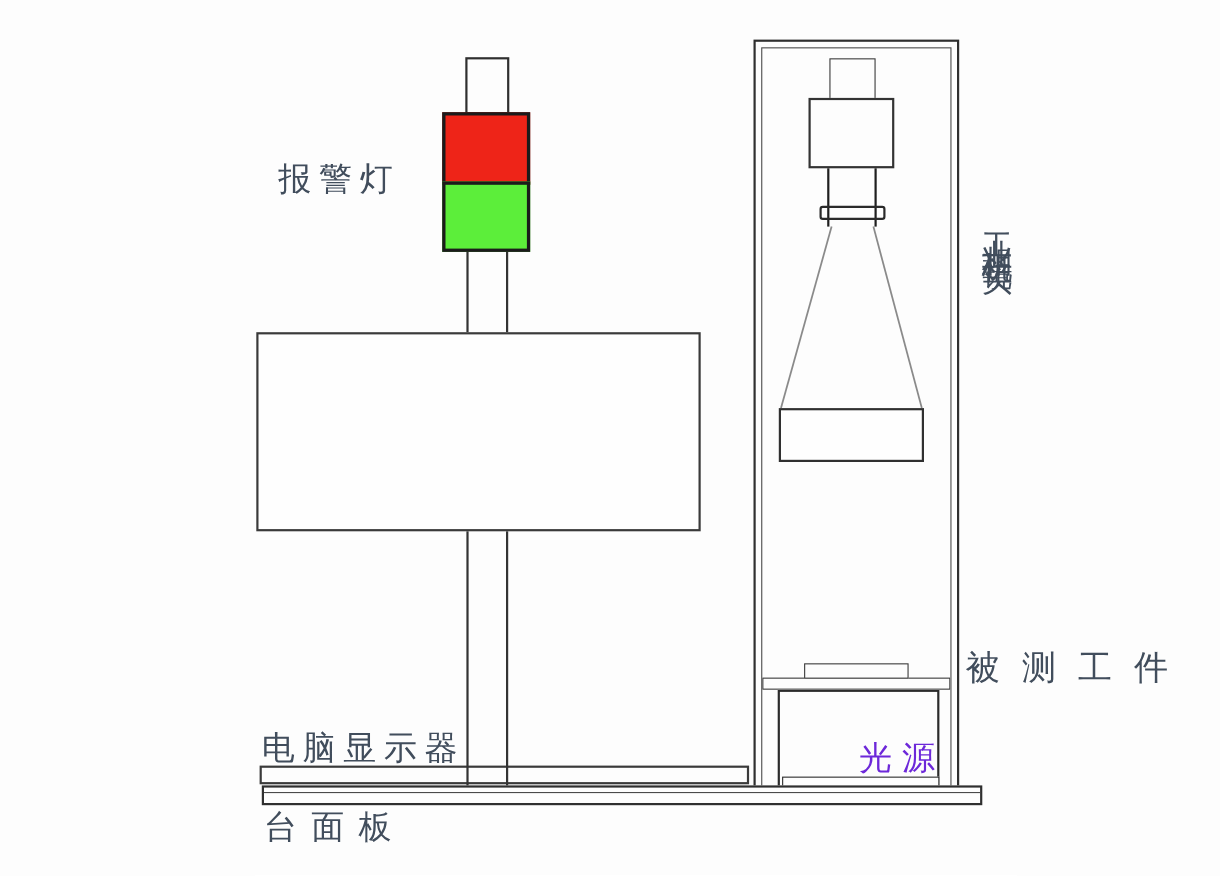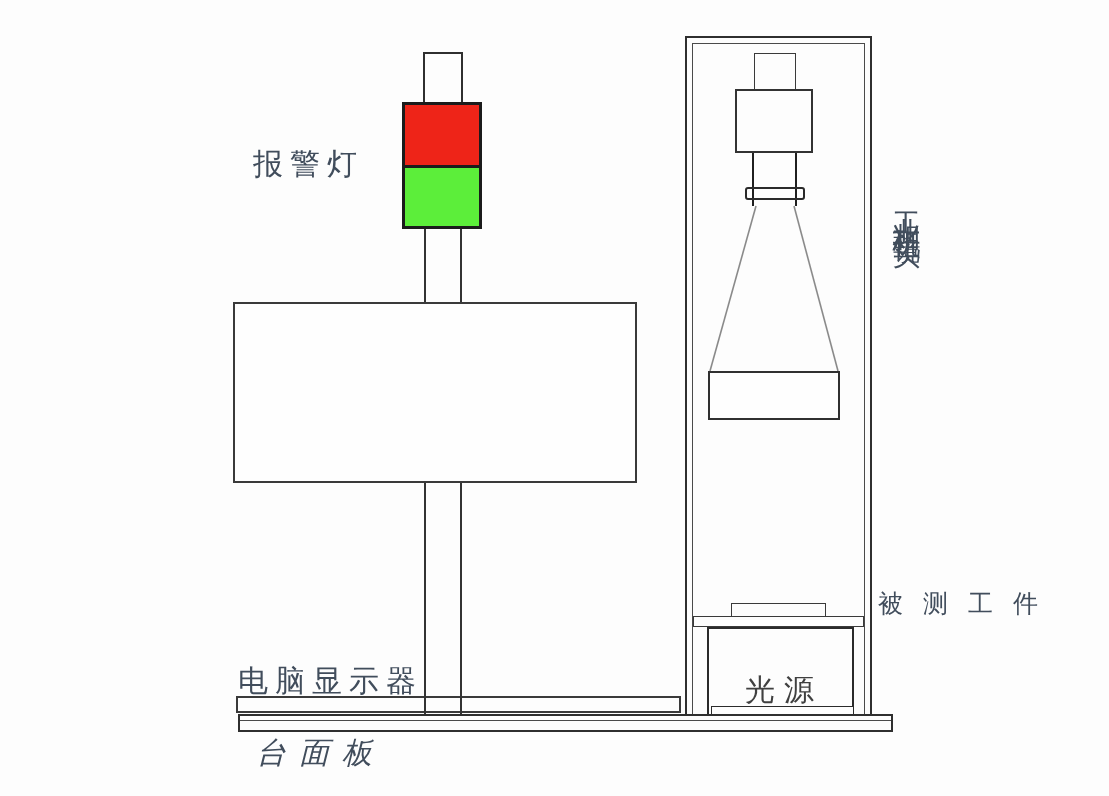--- a/index.html
+++ b/index.html
@@ -21,38 +21,38 @@
   .lbl-alarm{left:253px;top:149px;}
   
   .monitor-pole{left:424px;top:226px;width:38px;height:490px;border-left:2px solid #333;border-right:2px solid #333;z-index:2;}
   .monitor{left:233px;top:302px;width:404px;height:181px;border:2px solid #3a3a3a;background:#fefefe;z-index:3;}
   .lbl-monitor{left:365px;top:361px;z-index:4;}
   
   .keyboard{left:236px;top:696px;width:445px;height:17px;border:2px solid #3a3a3a;background:transparent;z-index:1;}
   .table-panel{left:238px;top:714px;width:655px;height:18px;border:2px solid #2f2f2f;background:#fdfdfd;z-index:4;}
   .table-inner-line{position:absolute;left:0;top:4px;width:100%;height:0;border-top:1.5px solid #4a4a4a;}
   .lbl-keyboard{left:238px;top:666px;}
-  .lbl-table{left:256px;top:738px;letter-spacing:13px;font-style:italic;}
+  .lbl-table{left:240px;top:738px;letter-spacing:13px;}
   
   .frame-outer{left:685px;top:36px;width:187px;height:686px;border:2px solid #2f2f2f;z-index:1;}
   .frame-inner{left:692px;top:43px;width:173px;height:679px;border:1.5px solid #4a4a4a;z-index:1;}
   
   .cam-top{left:754px;top:53px;width:42px;height:38px;border:1.5px solid #3a3a3a;background:#fdfdfd;z-index:2;}
   .cam-body{left:735px;top:89px;width:78px;height:64px;border:2px solid #333;background:#fdfdfd;z-index:2;}
   .lens-tube{left:752px;top:153px;width:45px;height:53px;border-left:2.5px solid #1f1f1f;border-right:2.5px solid #1f1f1f;z-index:2;}
   .lens-flange{left:745px;top:187px;width:60px;height:13px;border:2px solid #2a2a2a;border-radius:3px;z-index:2;}
   .cone-svg{left:0;top:0;width:1109px;height:796px;z-index:1;pointer-events:none;}
   .ring-light{left:708px;top:371px;width:132px;height:49px;border:2.5px solid #303030;background:#fefefe;z-index:3;}
   
   .shelf{left:693px;top:616px;width:171px;height:11px;border:1.5px solid #3a3a3a;background:#fdfdfd;z-index:2;}
   .workpiece{left:731px;top:603px;width:95px;height:14px;border:1.5px solid #3a3a3a;background:#fdfdfd;z-index:2;}
   .light-box{left:707px;top:627px;width:147px;height:96px;border:2px solid #2b2b2b;background:#fdfdfd;z-index:2;}
   .light-base{left:711px;top:706px;width:143px;height:16px;border:1.5px solid #2b2b2b;background:#fdfdfd;z-index:3;}
   .lbl-light{left:745px;top:675px;z-index:5;letter-spacing:9px;}
-  .lbl-workpiece{left:878px;top:591px;font-size:25px;letter-spacing:20px;}
+  .lbl-workpiece{left:878px;top:591px;font-size:31px;letter-spacing:20px;}
   .lbl-camera-vertical{
     left:892px;top:189px;font-size:28px;letter-spacing:6px;
     writing-mode:vertical-rl;text-orientation:upright;
   }
 </style>
 </head>
 <body>
 
 <div id="canvas">
 
@@ -85,15 +85,15 @@
   <div class="abs lens-flange"></div>
   <div class="abs ring-light"></div>
   <div class="label lbl-camera-vertical" style="color: rgb(65, 77, 92);">工业相机镜头</div>
 
   <div class="abs shelf"></div>
   <div class="abs workpiece"></div>
   <div class="label lbl-workpiece" style="color: rgb(65, 77, 92);">被测工件</div>
 
   <div class="abs light-box"></div>
   <div class="abs light-base"></div>
-  <div class="label lbl-light" style="color: #404040;">光源</div>
+  <div class="label lbl-light" style="color: #6d28d9; margin-left: 36px;">光源</div>
 
 </div>
 
 </body></html>

